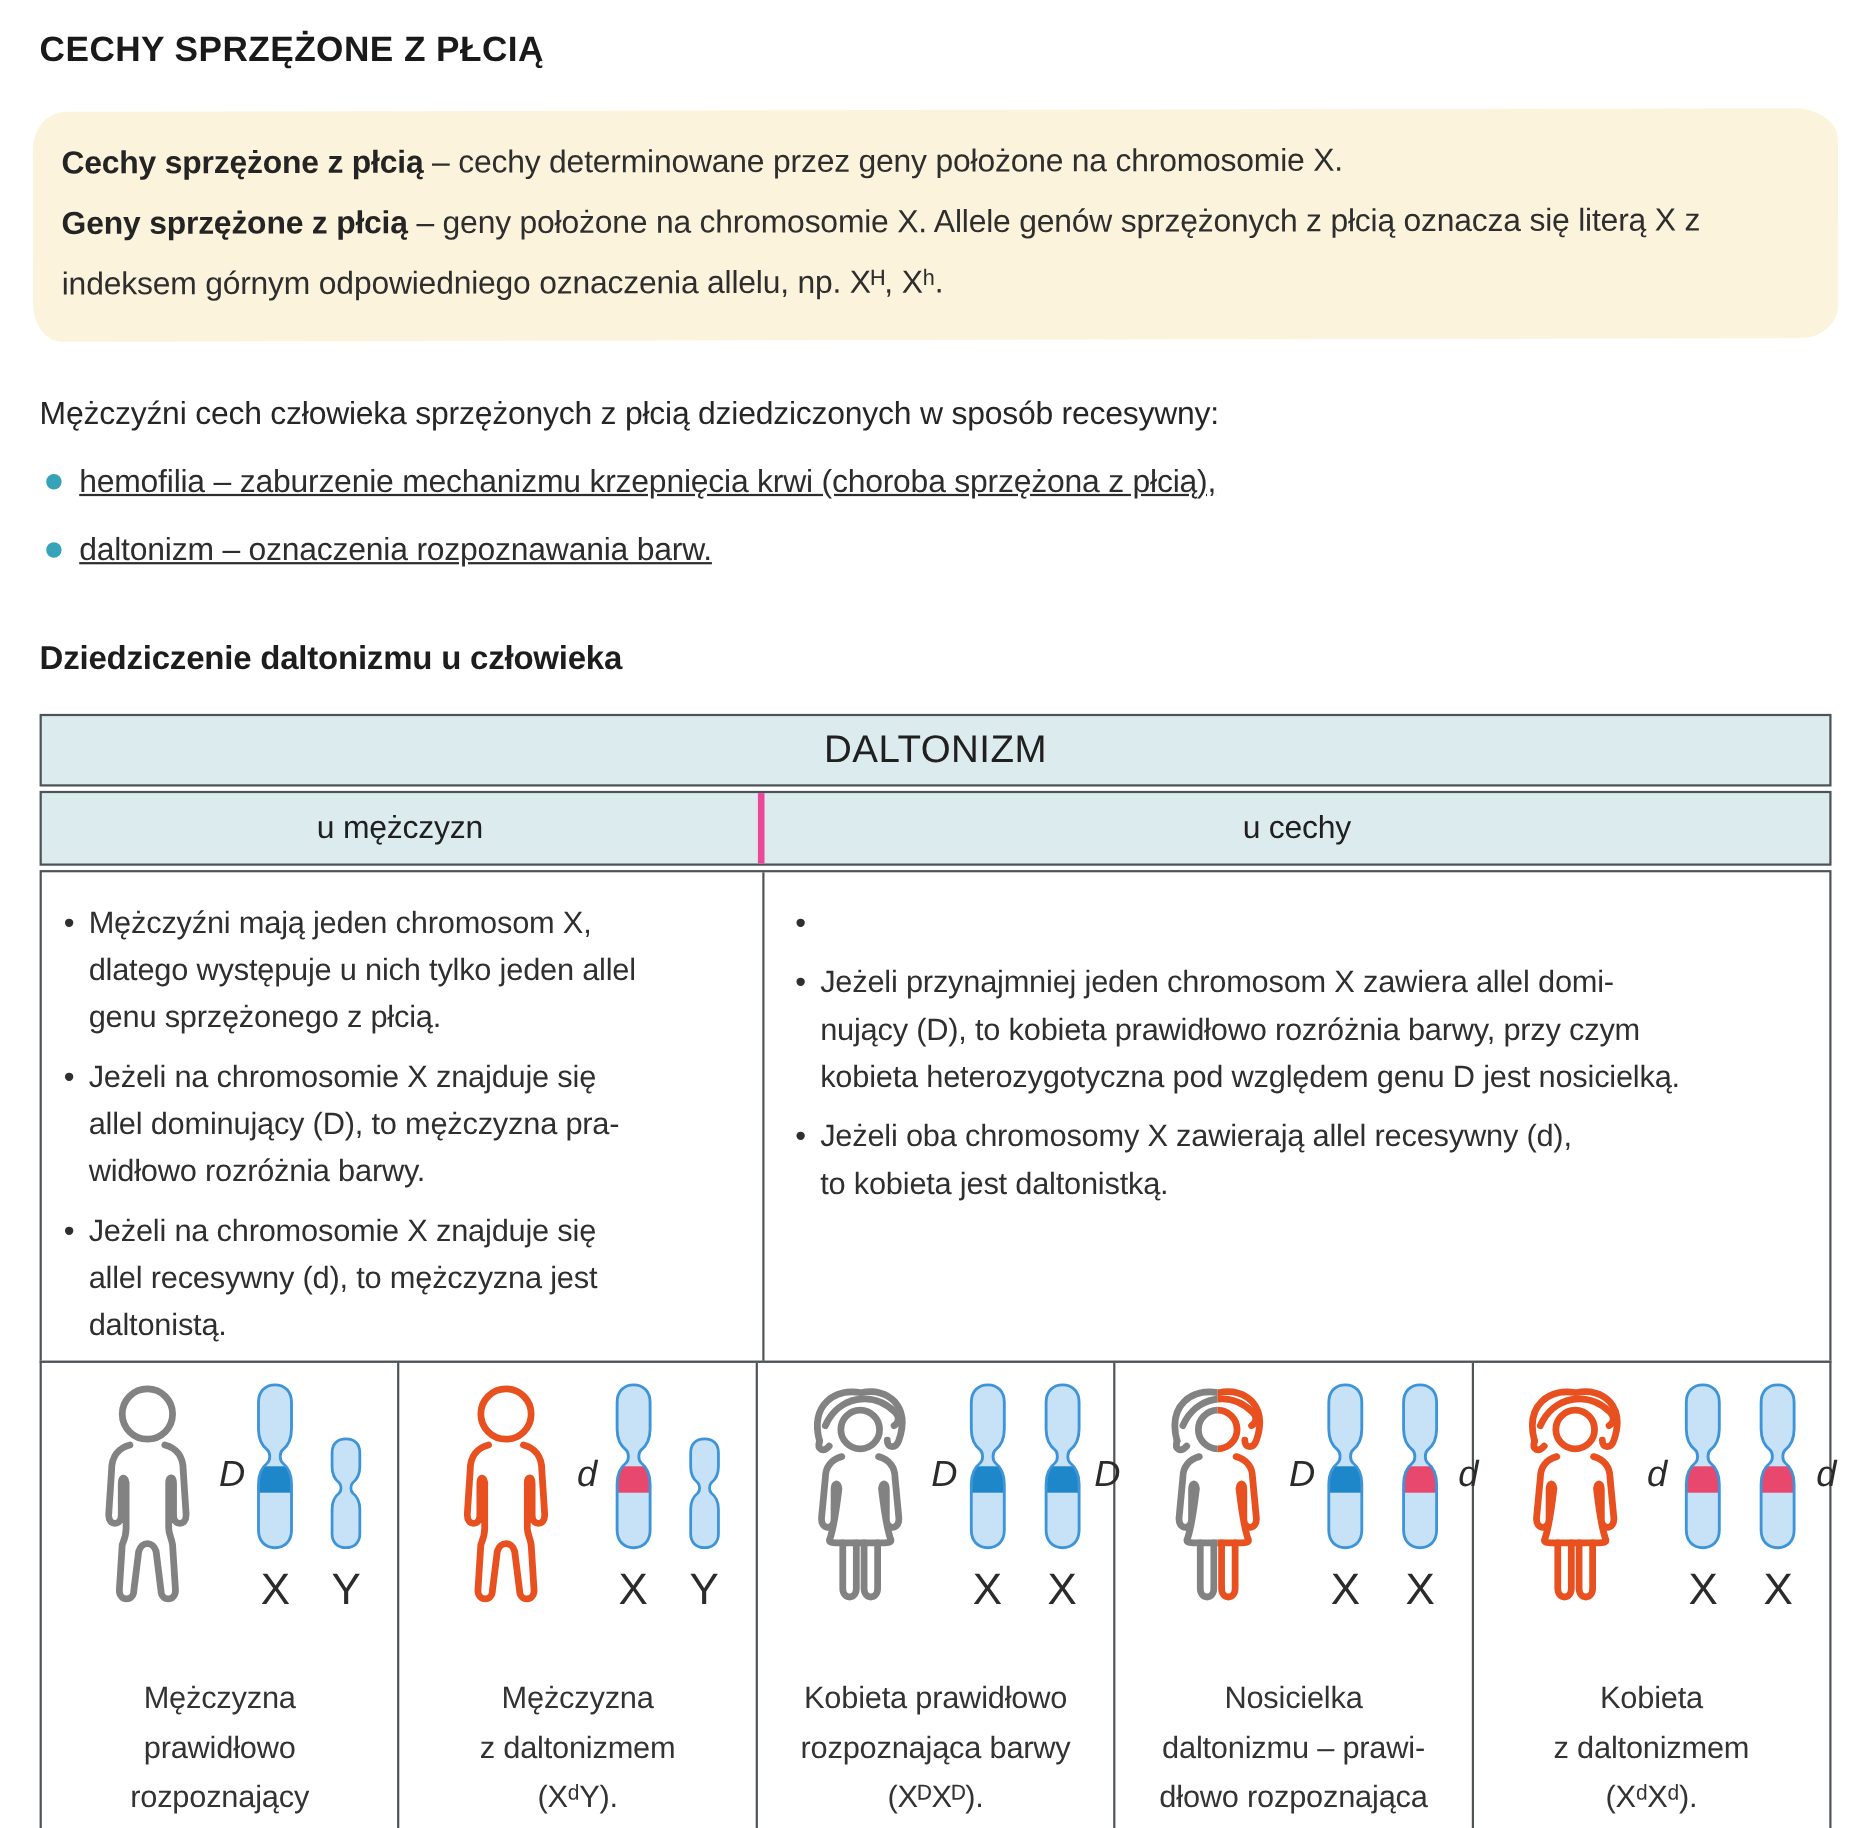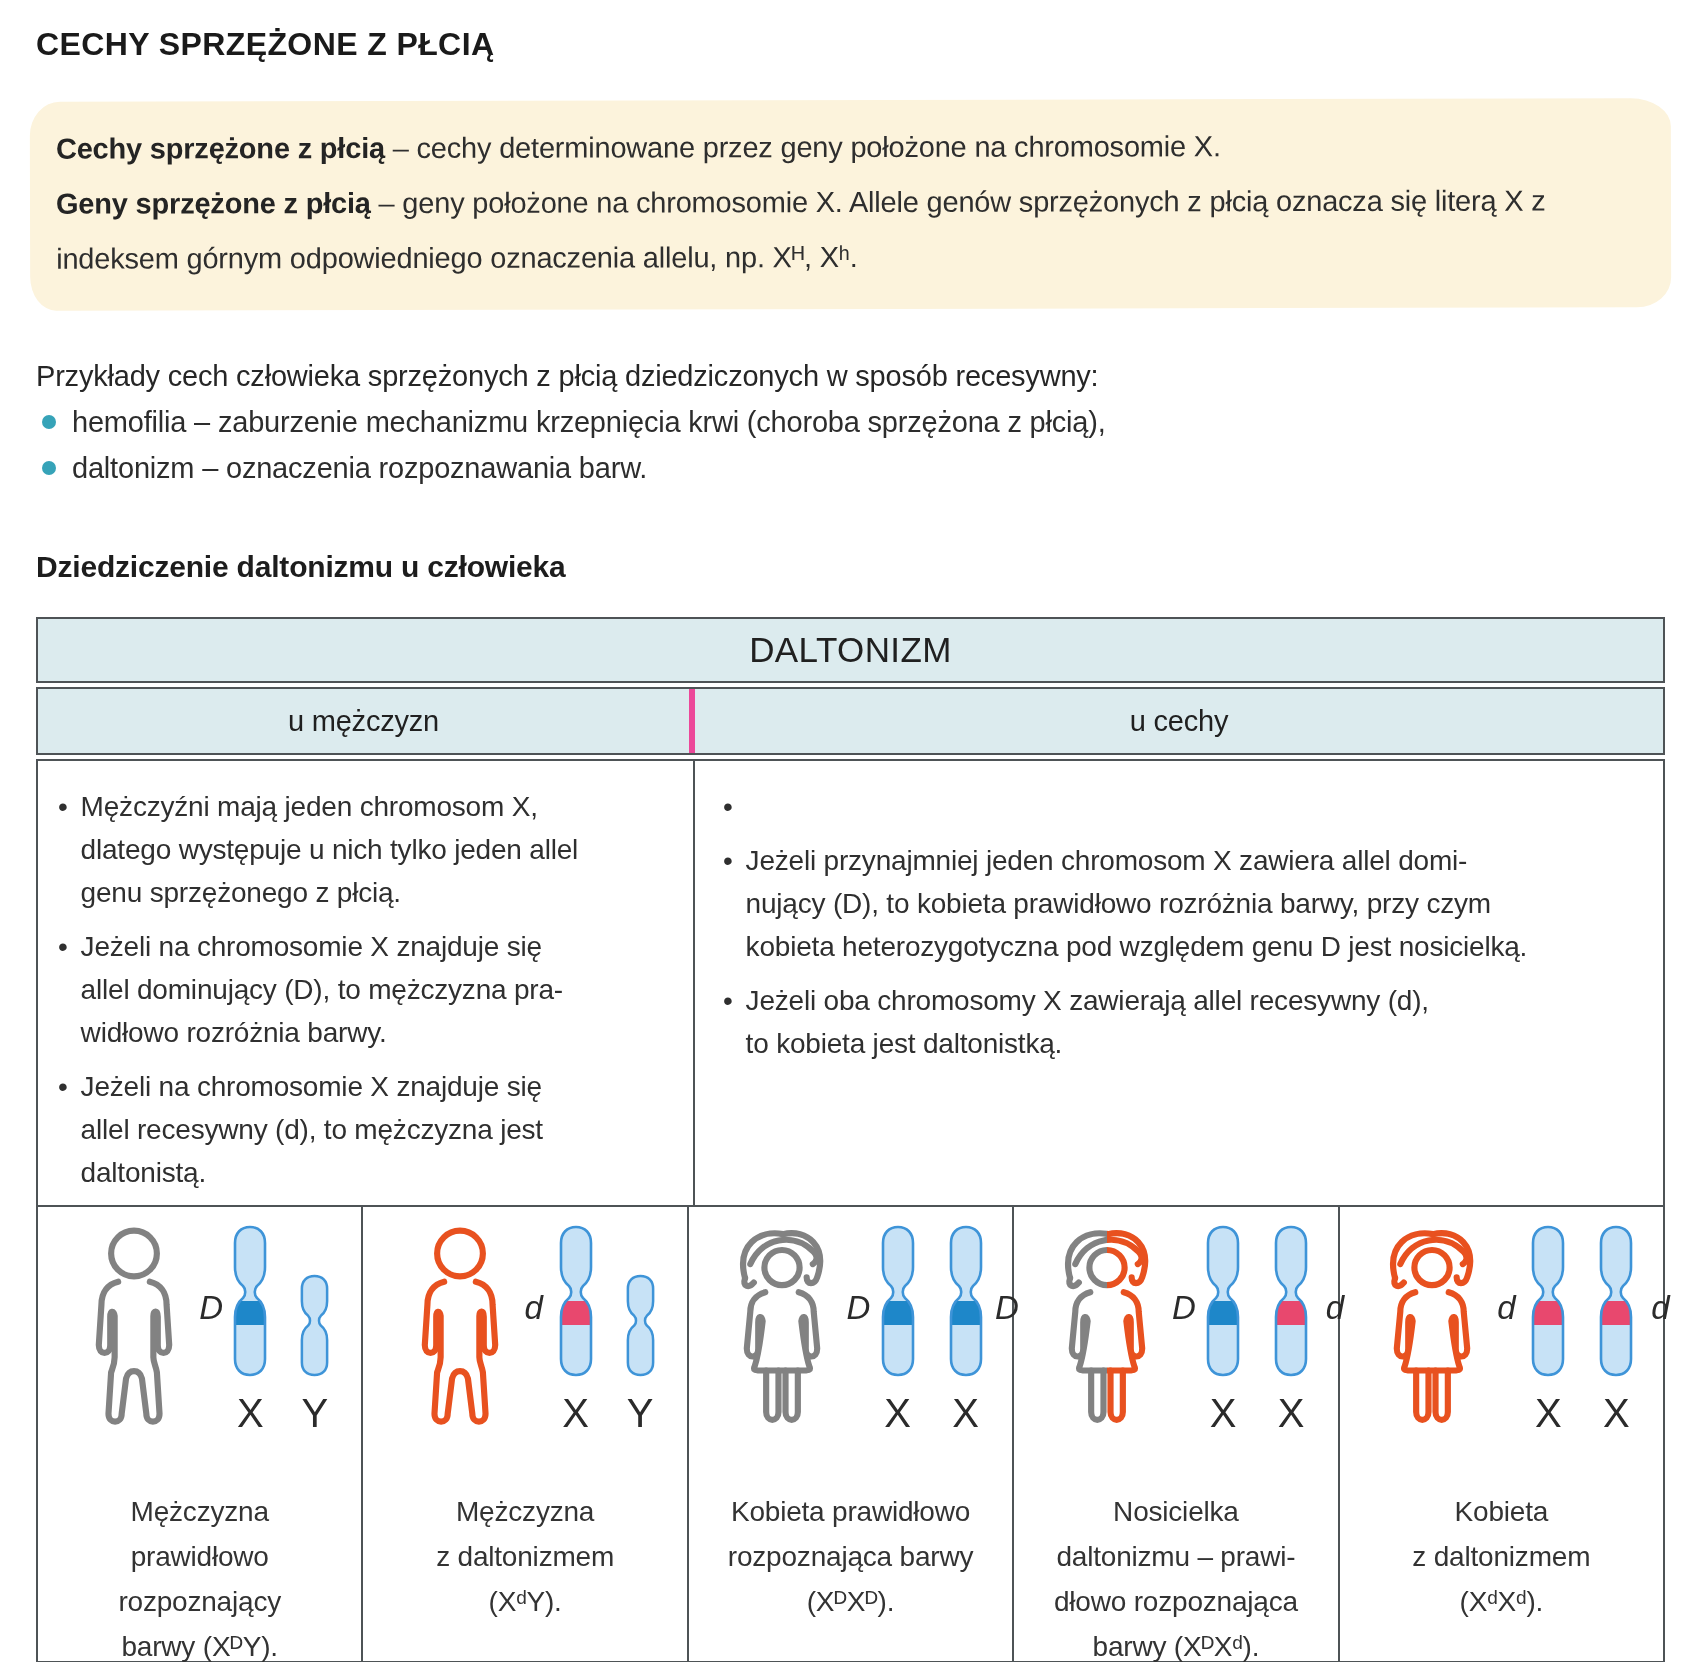--- a/index.html
+++ b/index.html
@@ -25,21 +25,21 @@
     margin:36px -6px 0 -6px;
     background:#fcf3dc;
     border-radius:30px 40px 34px 26px / 34px 28px 30px 34px;
     transform:rotate(-0.12deg);
     padding:20px 30px 24px 26px;
     font-size:29px;line-height:55px;color:#2e2e2e;
   }
   .def-box b{font-weight:700;color:#242424;}
 
   .examples-intro{margin-top:46px;font-size:29px;line-height:42px;color:#262626;}
-  .ex-item{display:flex;align-items:flex-start;margin-top:4px;font-size:29px;line-height:42px;}
+  .ex-item{display:flex;align-items:flex-start;margin-top:20px;font-size:29px;line-height:42px;text-decoration:underline;}
   .teal-dot{
     flex:0 0 auto;width:14px;height:14px;border-radius:50%;
     background:#36a3b8;margin:14px 16px 0 6px;
   }
 
   .section-heading{margin-top:58px;font-size:30px;font-weight:700;color:#1d1d1d;line-height:40px;}
 
   .gtable{margin-top:30px;width:1629px;}
   .trow{box-sizing:border-box;border:2px solid #4e5356;background:#fff;}
   .trow.blue{background:#dcebee;}
@@ -131,21 +131,21 @@
     <div>
       <b>Cechy sprzężone z płcią</b>
       <span>– cechy determinowane przez geny położone na chromosomie X.</span>
     </div>
     <div>
       <b>Geny sprzężone z płcią</b>
       <span>– geny położone na chromosomie X. Allele genów sprzężonych z płcią oznacza się literą X z indeksem górnym odpowiedniego oznaczenia allelu, np. Xᴴ, Xʰ.</span>
     </div>
   </div>
 
-  <div class="examples-intro">Przykłady cech człowieka sprzężonych z płcią dziedziczonych w sposób recesywny:</div>
+  <div class="examples-intro">Mężczyźni cech człowieka sprzężonych z płcią dziedziczonych w sposób recesywny:</div>
 
   <div class="ex-item">
     <span class="teal-dot"></span>
     <span>hemofilia – zaburzenie mechanizmu krzepnięcia krwi (choroba sprzężona z płcią),</span>
   </div>
   <div class="ex-item">
     <span class="teal-dot"></span>
     <span>daltonizm – oznaczenia rozpoznawania barw.</span>
   </div>
 

